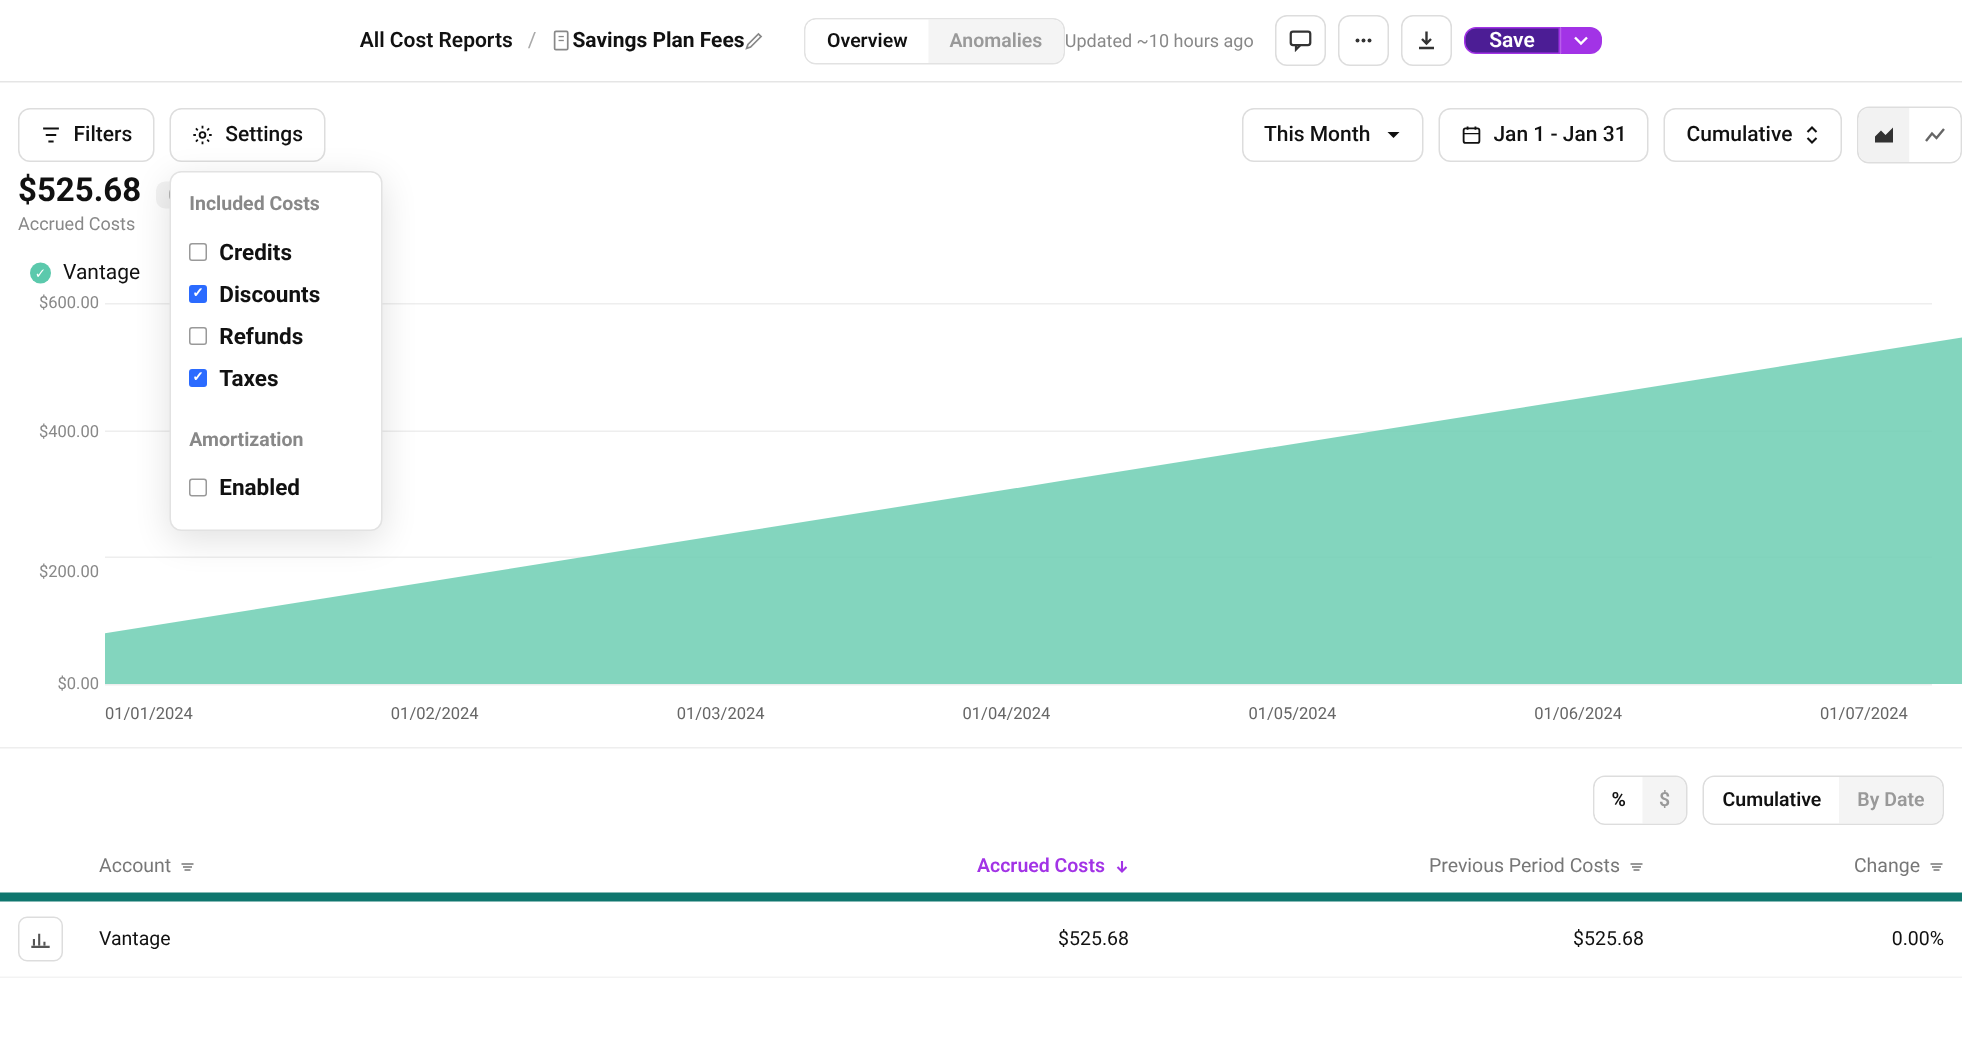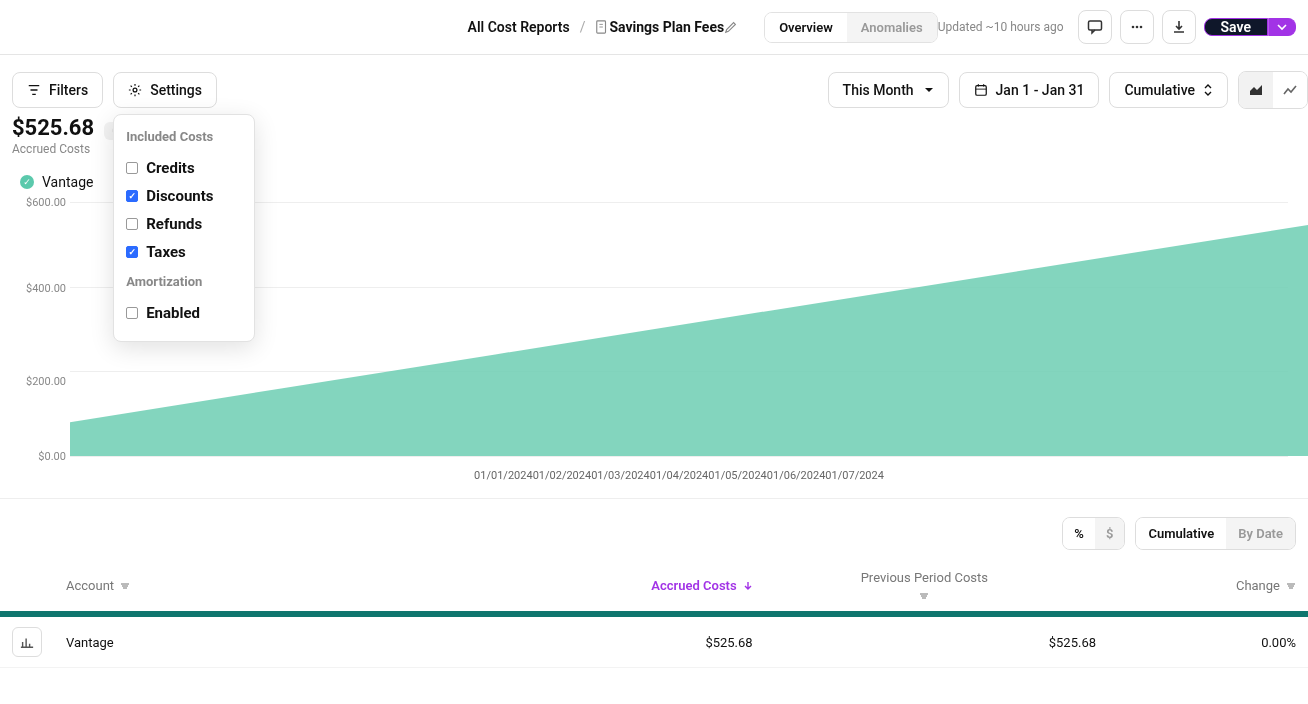--- a/index.html
+++ b/index.html
@@ -1,86 +1,86 @@
 <!DOCTYPE html>
 <html><head>
 <meta charset="utf-8">
 <style>
 * { box-sizing: border-box; margin: 0; padding: 0; }
 body { font-family: -apple-system, BlinkMacSystemFont, "Segoe UI", Roboto, sans-serif; font-size: 14px; color: #111; background: #fff; width: 1308px; height: 704px; overflow: hidden; }
 
 
-.header { display: flex; align-items: center; justify-content: flex-end; padding: 10px 12px; border-bottom: 1px solid #e5e5e5; }
+.header { display: flex; align-items: center; justify-content: center; padding: 10px 12px; border-bottom: 1px solid #e5e5e5; }
 .header-left { display: flex; align-items: center; gap: 10px; }
 .crumb-link { font-weight: 600; color: #111; }
 .crumb-sep { color: #aaa; }
 .crumb-current { font-weight: 700; display: flex; align-items: center; gap: 0; }
 .edit-icon { width: 14px; height: 14px; color: #888; }
 .tabs-seg { display: flex; border: 1px solid #e2e2e2; border-radius: 8px; overflow: hidden; margin-left: 16px; }
 .tabs-seg .tab { padding: 7px 14px; font-weight: 600; font-size: 13px; color: #999; background: #f4f4f4; cursor: pointer; }
 .tabs-seg .tab.active { background: #fff; color: #111; }
 .header-right { display: flex; align-items: center; gap: 8px; }
 .updated { font-size: 12px; color: #888; margin-right: 6px; }
 .icon-btn { width: 34px; height: 34px; border: 1px solid #ddd; border-radius: 8px; display: flex; align-items: center; justify-content: center; background: #fff; cursor: pointer; color: #333; }
 .save-group { display: flex; }
-.save-btn { background: #0f172a; color: #fff; font-weight: 600; border: 1px solid #a233e6; border-radius: 8px 0 0 8px; padding: 0 16px; cursor: pointer; }
+.save-btn { background: #4c1d95; color: #fff; font-weight: 600; border: 1px solid #a233e6; border-radius: 8px 0 0 8px; padding: 0 16px; cursor: pointer; }
 .save-drop { background: #a233e6; border: 1px solid #a233e6; border-left: 1px solid #b85deb; border-radius: 0 8px 8px 0; width: 28px; display: flex; align-items: center; justify-content: center; color: #fff; cursor: pointer; }
 
 
 .toolbar { display: flex; align-items: center; justify-content: space-between; padding: 16px 0 10px 12px; }
 .toolbar-left, .toolbar-right { display: flex; align-items: center; gap: 10px; }
 .pill-btn { border: 1px solid #ddd; border-radius: 8px; padding: 9px 14px; font-size: 14px; font-weight: 500; background: #fff; cursor: pointer; display: flex; align-items: center; gap: 8px; color: #111; }
 .pill-btn .caret { margin-left: 2px; }
 .chart-type-seg { display: flex; border: 1px solid #ddd; border-radius: 8px; overflow: hidden; }
 .chart-type-seg .seg-btn { width: 34px; height: 36px; display: flex; align-items: center; justify-content: center; background: #fff; cursor: pointer; color: #666; }
 .chart-type-seg .seg-btn.active { background: #f2f2f2; color: #111; }
 
 
 .settings-wrap { position: relative; }
 .popover { position: absolute; top: 42px; left: 0; width: 142px; background: #fff; border: 1px solid #e2e2e2; border-radius: 8px; box-shadow: 0 6px 24px rgba(0,0,0,0.12); padding: 14px 12px; z-index: 10; }
 .popover h4 { font-size: 13px; font-weight: 700; color: #888; margin-bottom: 10px; }
-.popover h4.amort { margin-top: 8px; }
+.popover h4.amort { margin-top: 20px; }
 .check-row { display: flex; align-items: center; gap: 8px; font-size: 15px; padding: 5px 0; cursor: pointer; font-weight: bold; }
 .checkbox { width: 12px; height: 12px; border: 1px solid #999; border-radius: 2px; display: inline-flex; align-items: center; justify-content: center; flex-shrink: 0; }
 .checkbox.checked { background: #2b6bff; border-color: #2b6bff; }
 .checkbox.checked::after { content: "✓"; color: #fff; font-size: 9px; line-height: 1; }
 
 
 .summary { padding: 0 12px; display: flex; align-items: baseline; gap: 10px; margin-top: -4px; }
 .summary-amount { font-size: 22px; font-weight: 700; }
 .summary-pct { font-size: 12px; background: #f2f2f2; border-radius: 6px; padding: 2px 8px; color: #555; }
 .summary-sub { font-size: 12px; color: #888; padding: 2px 12px 0 12px; }
 .legend { padding: 18px 20px 6px 20px; display: flex; align-items: center; gap: 8px; }
 .legend-dot { width: 14px; height: 14px; border-radius: 50%; background: #5bc9ac; display: inline-flex; align-items: center; justify-content: center; color: #fff; font-size: 9px; }
 .legend-dot::after { content: "✓"; }
 
 
 .chart-wrap { position: relative; height: 280px; margin: 0 20px 0 12px; }
 .chart-grid { position: absolute; left: 58px; right: 0; top: 6px; bottom: 20px; }
 .grid-line { position: absolute; left: 0; right: 0; border-top: 1px solid #eee; }
 .y-label { position: absolute; left: 0; width: 54px; text-align: right; font-size: 11px; color: #888; transform: translateY(-50%); }
 .area-svg { position: absolute; left: 58px; right: 0; top: 6px; bottom: 20px; }
-.x-labels { position: absolute; left: 58px; right: 0; bottom: -6px; display: flex; justify-content: center; font-size: 11px; color: #666; }
+.x-labels { position: absolute; left: 58px; right: 16px; bottom: -6px; display: flex; justify-content: space-between; font-size: 11px; color: #666; }
 
 
 .table-bar { display: flex; justify-content: flex-end; align-items: center; gap: 10px; padding: 18px 12px 10px 12px; border-top: 1px solid #eee; margin-top: 22px; }
 .mini-seg { display: flex; border: 1px solid #ddd; border-radius: 8px; overflow: hidden; }
 .mini-seg .mini-btn { padding: 8px 12px; font-size: 13px; font-weight: 600; color: #999; background: #f4f4f4; cursor: pointer; border: none; }
 .mini-seg .mini-btn.active { background: #fff; color: #111; }
 .mini-seg .mini-btn.sym { padding: 8px 11px; }
 
 
 .table { width: 100%; }
 .table .thead, .table .trow { display: grid; grid-template-columns: 54px 1fr 1fr 1fr 200px; align-items: center; padding: 10px 12px; font-size: 13px; }
 .table .thead { color: #777; border-bottom: 6px solid #0f766e; }
 .table .trow { border-bottom: 1px solid #f3f3f3; }
 .th { display: flex; align-items: center; gap: 6px; }
 .th.c1 { grid-column: 2; }
 .th.c2 { grid-column: 3; color: #a233e6; font-weight: 600; justify-content: flex-end; }
-.th.c3 { grid-column: 4; justify-content: flex-end; flex-direction: column; }
+.th.c3 { grid-column: 4; justify-content: flex-end; }
 .th.c4 { grid-column: 5; justify-content: flex-end; }
 .td.icon-cell { display: flex; }
 .row-icon-btn { width: 30px; height: 30px; border: 1px solid #ddd; border-radius: 6px; display: flex; align-items: center; justify-content: center; color: #555; cursor: pointer; }
 .td.num { text-align: right; }
 .sort-icon { width: 10px; height: 10px; }
 
 svg { display: block; }
 </style>
 </head>
 <body>

